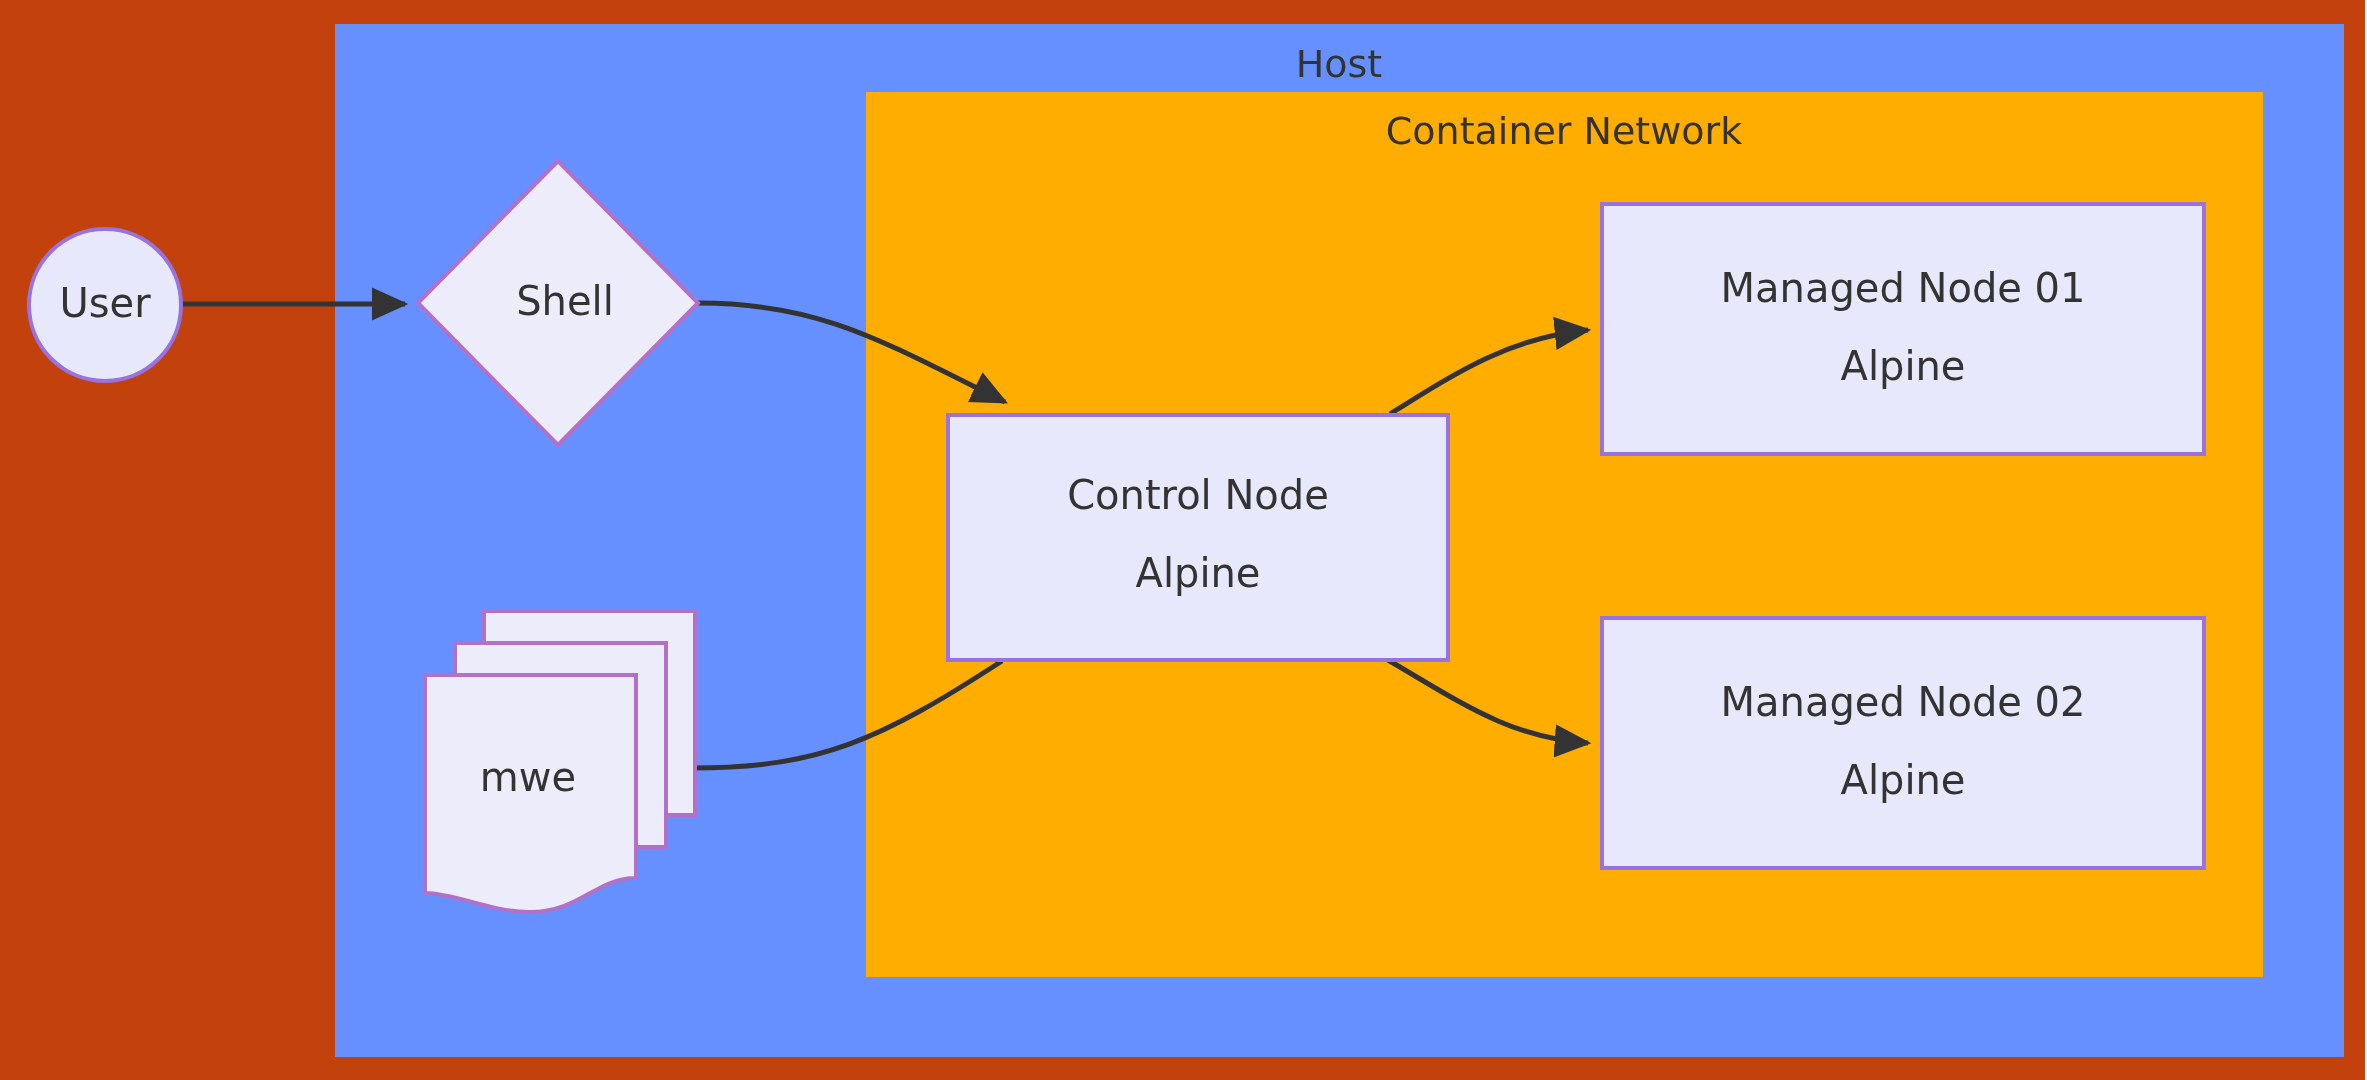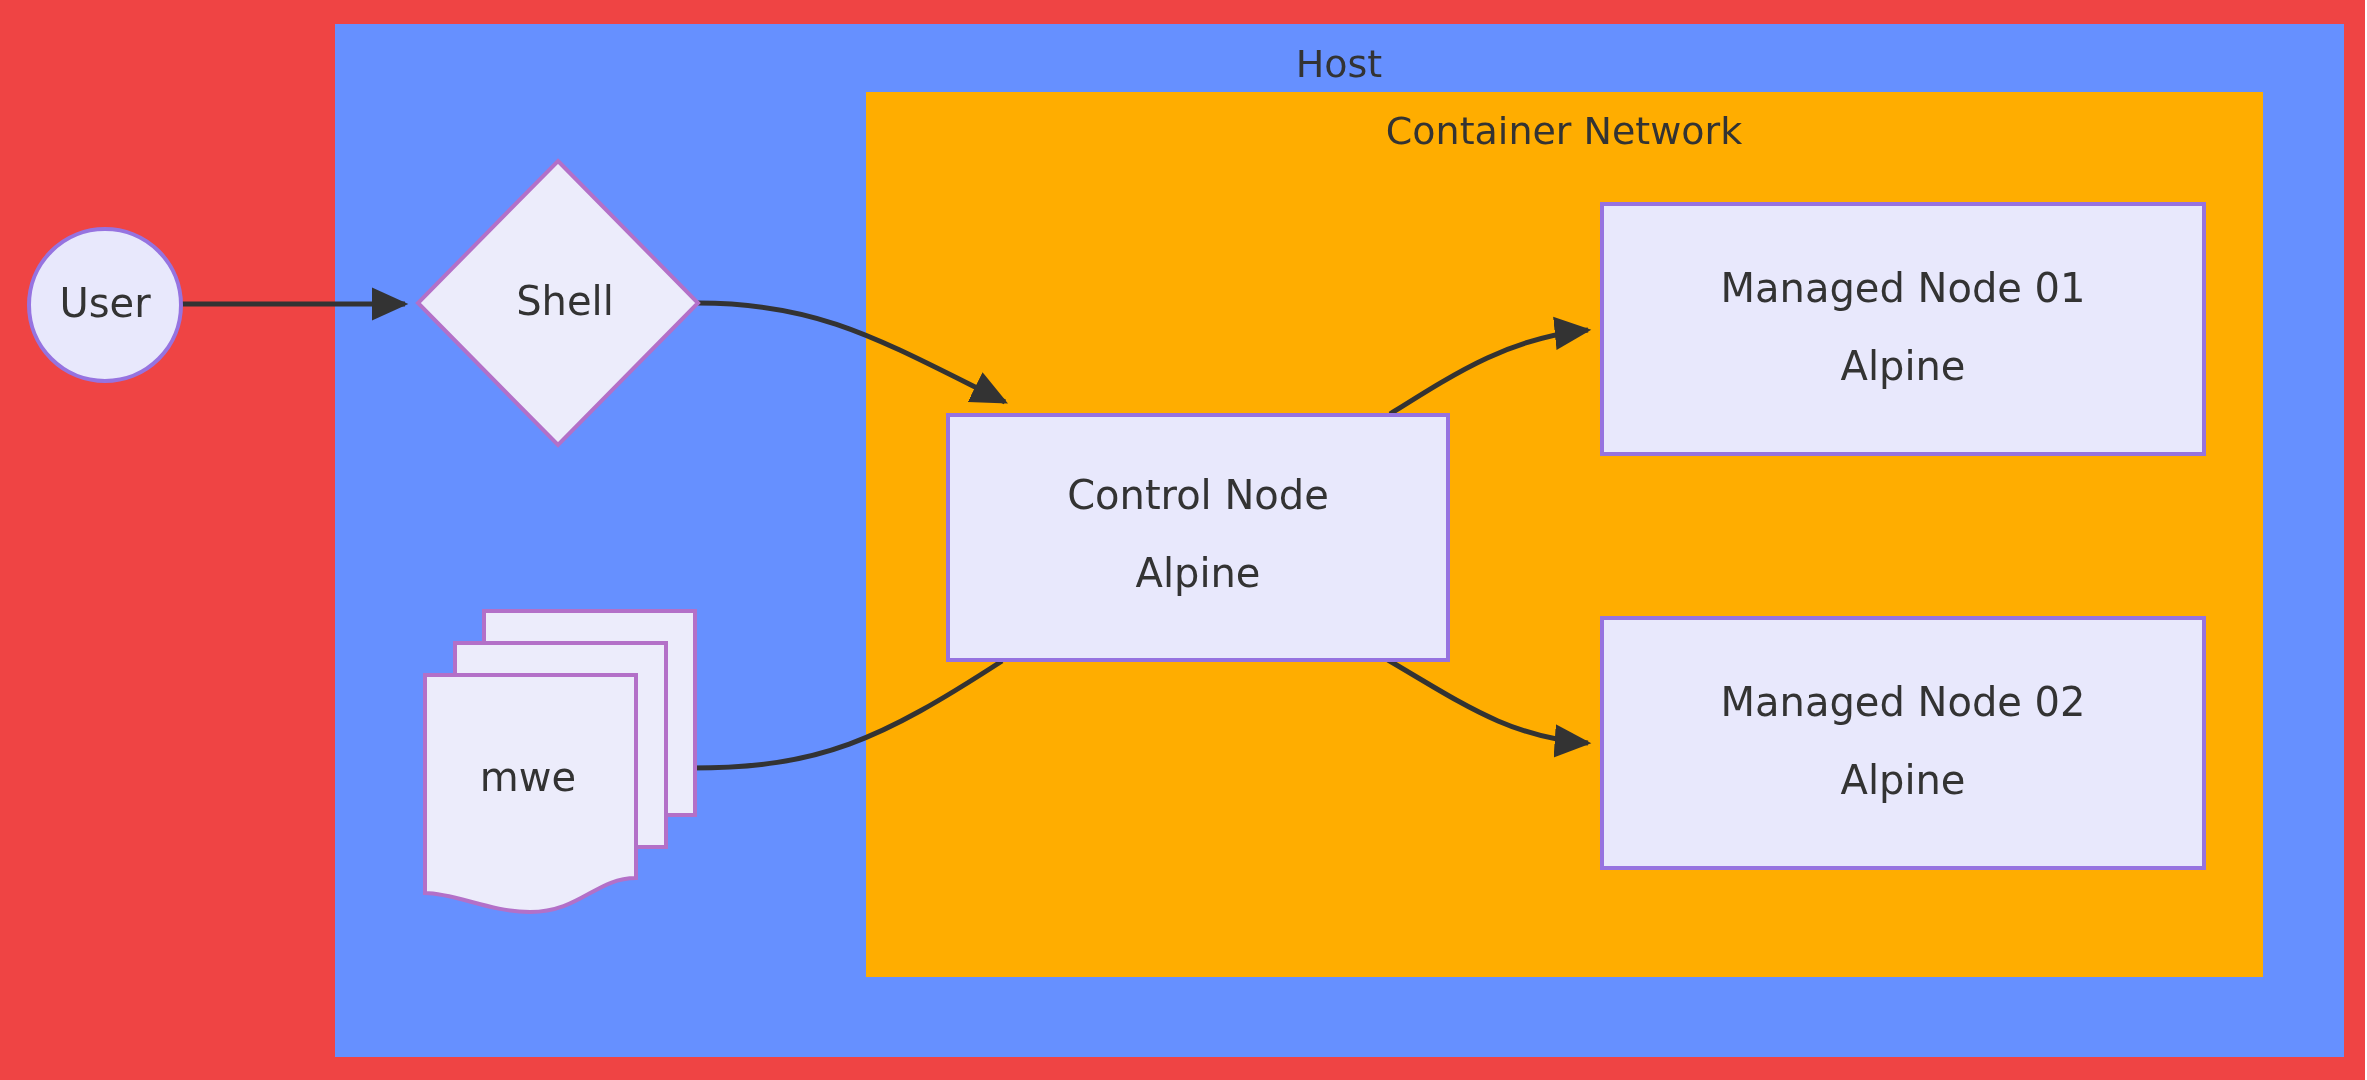--- a/index.html
+++ b/index.html
@@ -11,21 +11,21 @@
   body {
     width: 2367px;
     height: 1080px;
     font-family: "DejaVu Sans", sans-serif;
     overflow: hidden;
   }
   #diagram-root {
     position: relative;
     width: 2365px;
     height: 1080px;
-    background: #ef4444;
+    background: #c2410c;
   }
   svg#diagram-svg {
     display: block;
     width: 2367px;
     height: 1080px;
   }
   .cluster-label,
   .node-label {
     font-family: "DejaVu Sans", sans-serif;
     fill: #333333;

